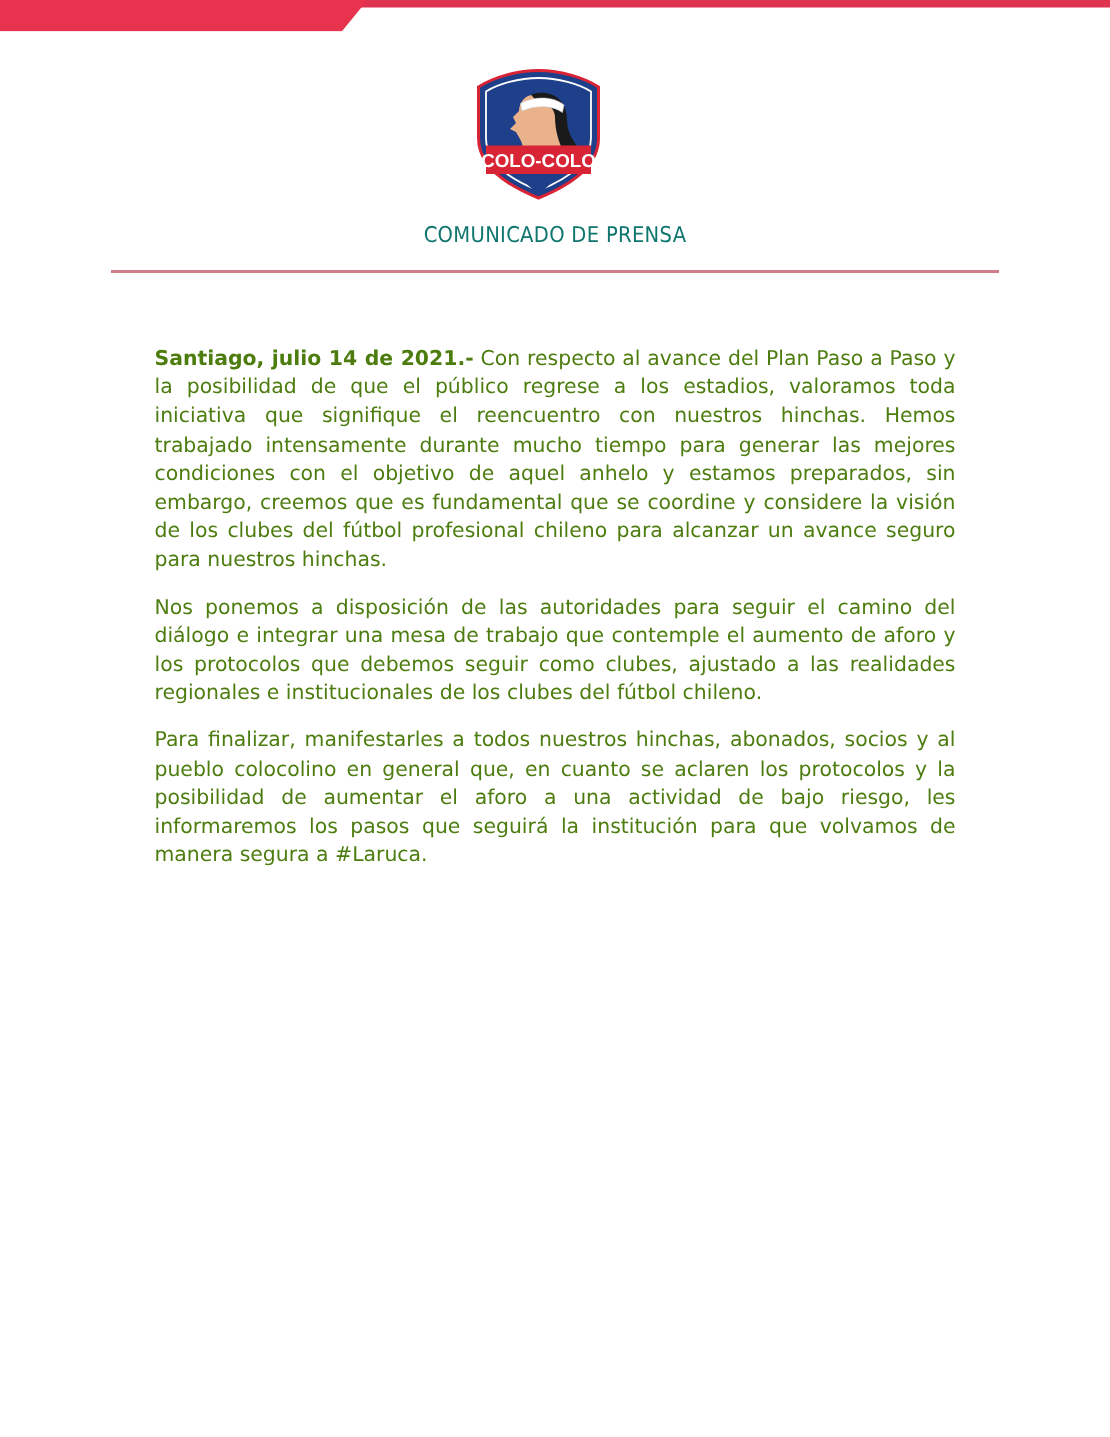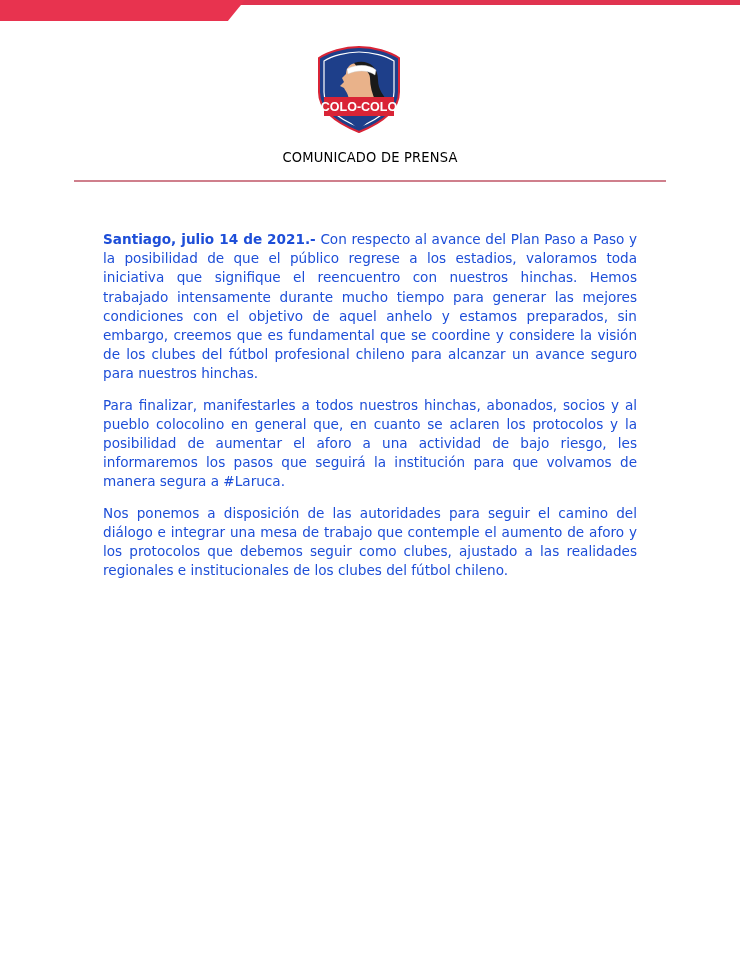--- a/index.html
+++ b/index.html
@@ -2,23 +2,23 @@
 <html><head>
   <meta charset="utf-8">
   <style>
     html, body { margin: 0; padding: 0; background: #ffffff; }
     body { width: 740px; height: 958px; position: relative; overflow: hidden; font-family: "DejaVu Sans", sans-serif; }
     .top-thin { position: absolute; left: 0; top: 0; width: 740px; height: 5px; background: #e0334f; }
     .top-thick { position: absolute; left: 0; top: 0; width: 245px; height: 21px; background: #e8334f;
       clip-path: polygon(0 0, 100% 0, 93% 100%, 0 100%); }
     .logo { position: absolute; left: 314px; top: 44px; width: 90px; height: 90px; }
     .title { position: absolute; left: 0; width: 740px; top: 149px; text-align: center;
-      font-family: "DejaVu Sans Condensed", "DejaVu Sans", sans-serif; font-size: 14.5px; color: #000000; letter-spacing: 0.2px; font-stretch: condensed; }
+      font-family: "DejaVu Sans Condensed", "DejaVu Sans", sans-serif; font-size: 14.5px; color: #0f766e; letter-spacing: 0.2px; font-stretch: condensed; }
     .divider { position: absolute; left: 74px; top: 180px; width: 592px; height: 2px; background: #cf7f8c; }
-    .body-text { position: absolute; left: 103px; top: 230px; width: 534px; font-size: 13.6px; line-height: 19.2px; color: #1d4ed8; text-align: justify; }
+    .body-text { position: absolute; left: 103px; top: 230px; width: 534px; font-size: 13.6px; line-height: 19.2px; color: #4d7c0f; text-align: justify; }
     .body-text p { margin: 0 0 12px 0; }
     .body-text b { font-weight: bold; }
   </style>
 </head>
 <body>
 
 <div class="top-thin"></div>
 <div class="top-thick"></div>
 
 <div class="logo">
@@ -32,15 +32,15 @@
     <text x="45" y="67" text-anchor="middle" font-family="Liberation Sans, sans-serif" font-weight="bold" font-size="12.5" fill="#ffffff">COLO-COLO</text>
     <path d="M30 72 L60 72 L45 86 Z" fill="#1e3f8a"></path>
   </svg>
 </div>
 
 <div class="title">COMUNICADO DE PRENSA</div>
 <div class="divider"></div>
 
 <div class="body-text">
   <p><b>Santiago, julio 14 de 2021.-</b> <span>Con respecto al avance del Plan Paso a Paso y la posibilidad de que el público regrese a los estadios, valoramos toda iniciativa que signifique el reencuentro con nuestros hinchas. Hemos trabajado intensamente durante mucho tiempo para generar las mejores condiciones con el objetivo de aquel anhelo y estamos preparados, sin embargo, creemos que es fundamental que se coordine y considere la visión de los clubes del fútbol profesional chileno para alcanzar un avance seguro para nuestros hinchas.</span></p>
+  <p>Nos ponemos a disposición de las autoridades para seguir el camino del diálogo e integrar una mesa de trabajo que contemple el aumento de aforo y los protocolos que debemos seguir como clubes, ajustado a las realidades regionales e institucionales de los clubes del fútbol chileno.</p>
   <p>Para finalizar, manifestarles a todos nuestros hinchas, abonados, socios y al pueblo colocolino en general que, en cuanto se aclaren los protocolos y la posibilidad de aumentar el aforo a una actividad de bajo riesgo, les informaremos los pasos que seguirá la institución para que volvamos de manera segura a #Laruca.</p>
-  <p>Nos ponemos a disposición de las autoridades para seguir el camino del diálogo e integrar una mesa de trabajo que contemple el aumento de aforo y los protocolos que debemos seguir como clubes, ajustado a las realidades regionales e institucionales de los clubes del fútbol chileno.</p>
 </div>
 
 </body></html>

